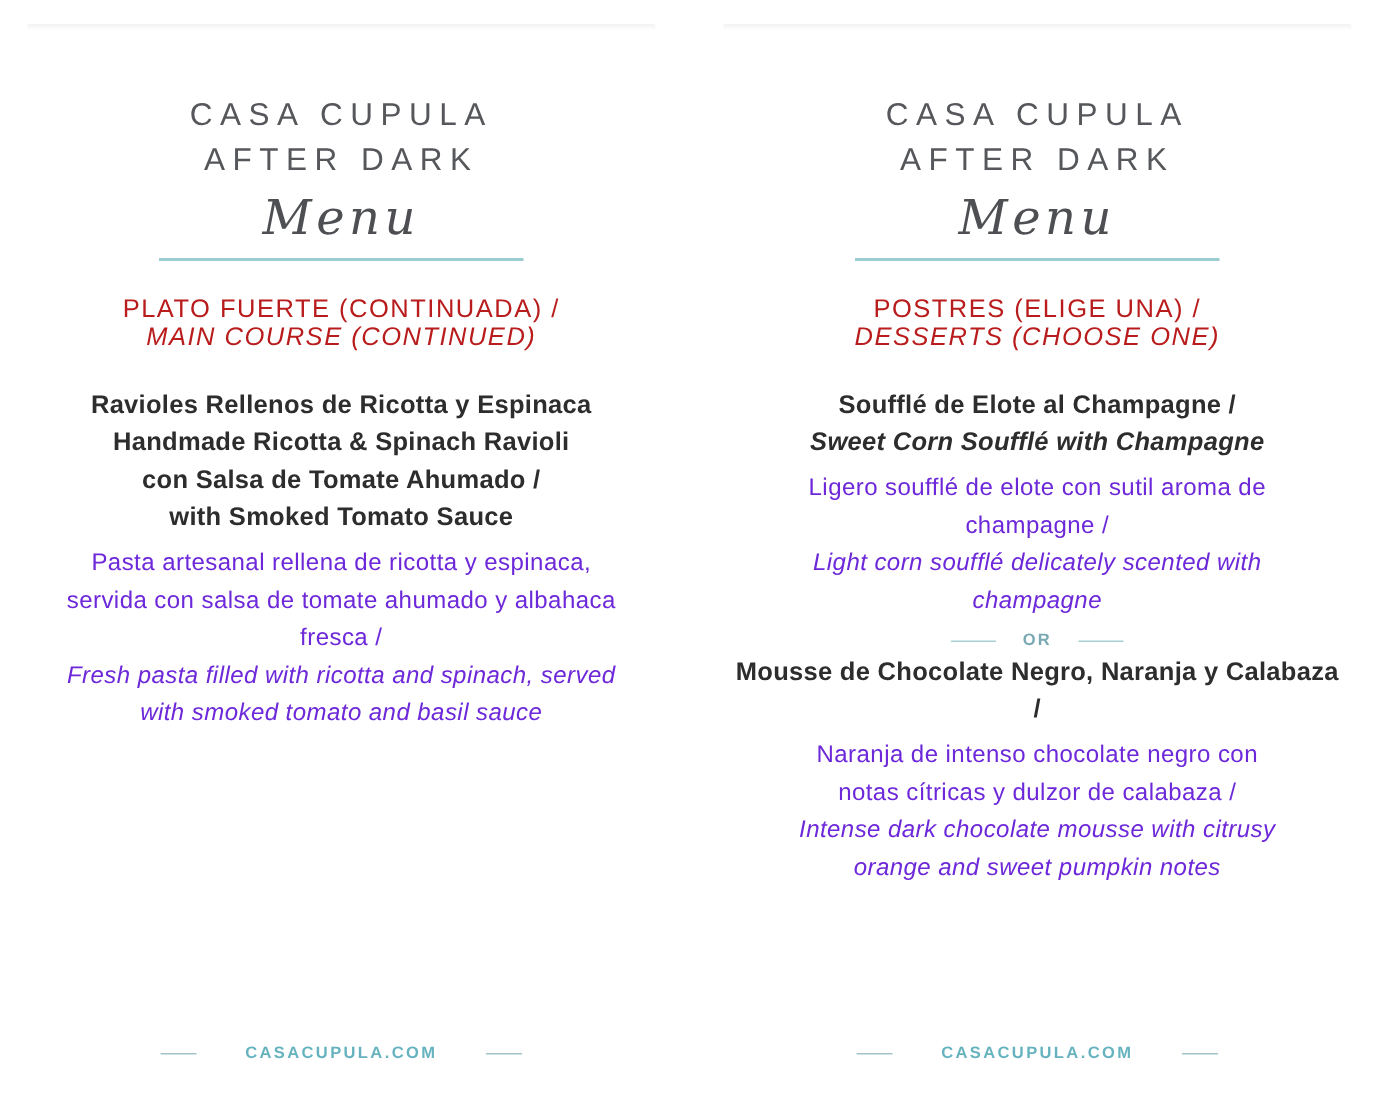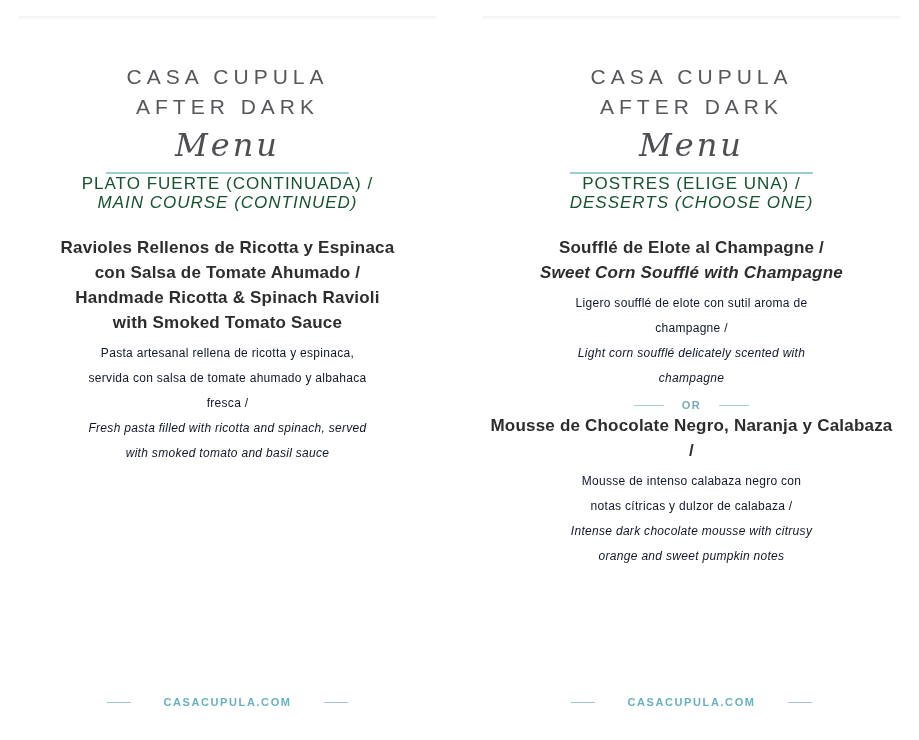--- a/index.html
+++ b/index.html
@@ -19,25 +19,25 @@
   .brand { margin-top:62px; color:#55575b; }
   .brand-line { font-size:21px; letter-spacing:5px; line-height:30px; font-weight:400; }
 
   .script-title {
     margin-top:4px; font-family:"DejaVu Serif", serif; font-style:italic;
     font-size:32px; letter-spacing:3px; color:#4d4f53; line-height:38px; font-weight:400;
   }
 
   .header-rule { width:243px; height:2px; background:#9ccdd2; margin:8px auto 0 auto; }
 
-  .section { color:#14532d; font-size:17px; letter-spacing:1px; line-height:19px; }
+  .section { margin-top:22px; color:#b91c1c; font-size:17px; letter-spacing:1px; line-height:19px; }
   .section .en { font-style:italic; }
 
   .dish-title { margin-top:23px; color:#2d2d2d; font-weight:bold; font-size:17px; line-height:25px; letter-spacing:.2px; }
-  .dish-desc  { margin-top:6px;  color:#0f172a; font-size:12px; line-height:25px; letter-spacing:.3px; }
+  .dish-desc  { margin-top:6px;  color:#6d28d9; font-size:16px; line-height:25px; letter-spacing:.3px; }
   .it { font-style:italic; }
 
   .or-divider { margin:8px auto 2px auto; display:flex; align-items:center; justify-content:center; gap:18px; }
   .or-dash { width:30px; height:1px; background:#a8cfd4; }
   .or-label { font-size:11px; letter-spacing:1.5px; color:#7aa9b4; font-weight:bold; }
 
   .dish-title.after-or { margin-top:0; }
 
   .page-footer {
     position:absolute; bottom:32px; left:0; right:0;
@@ -61,22 +61,22 @@
     <div class="script-title">Menu</div>
     <div class="header-rule"></div>
 
     <div class="section">
       <div class="es">PLATO FUERTE (CONTINUADA) /</div>
       <div class="en">MAIN COURSE (CONTINUED)</div>
     </div>
 
     <div class="dish-title">
       <div>Ravioles Rellenos de Ricotta y Espinaca</div>
+      <div>Handmade Ricotta &amp; Spinach Ravioli</div>
       <div>con Salsa de Tomate Ahumado /</div>
-      <div>Handmade Ricotta &amp; Spinach Ravioli</div>
       <div>with Smoked Tomato Sauce</div>
     </div>
     <div class="dish-desc">
       <div>Pasta artesanal rellena de ricotta y espinaca,</div>
       <div>servida con salsa de tomate ahumado y albahaca</div>
       <div>fresca /</div>
       <div class="it">Fresh pasta filled with ricotta and spinach, served</div>
       <div class="it">with smoked tomato and basil sauce</div>
     </div>
 
@@ -117,21 +117,21 @@
       <span class="or-dash"></span>
       <span class="or-label">OR</span>
       <span class="or-dash"></span>
     </div>
 
     <div class="dish-title after-or">
       <div>Mousse de Chocolate Negro, Naranja y Calabaza</div>
       <div>/</div>
     </div>
     <div class="dish-desc">
-      <div>Mousse de intenso calabaza negro con</div>
+      <div>Naranja de intenso chocolate negro con</div>
       <div>notas cítricas y dulzor de calabaza /</div>
       <div class="it">Intense dark chocolate mousse with citrusy</div>
       <div class="it">orange and sweet pumpkin notes</div>
     </div>
 
     <div class="page-footer">
       <span class="footer-dash"></span>
       <span class="footer-url">CASACUPULA.COM</span>
       <span class="footer-dash"></span>
     </div>

